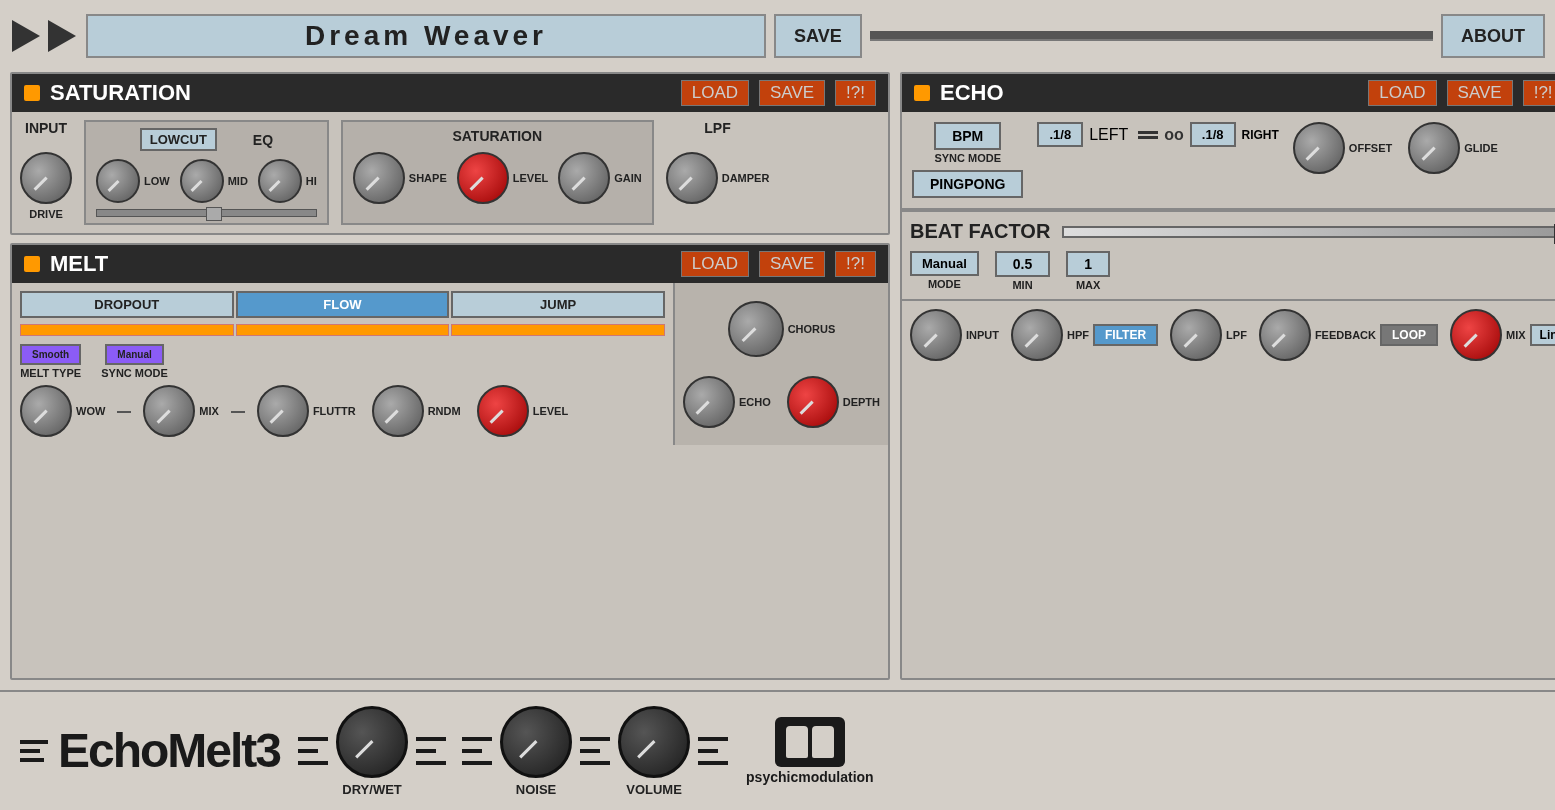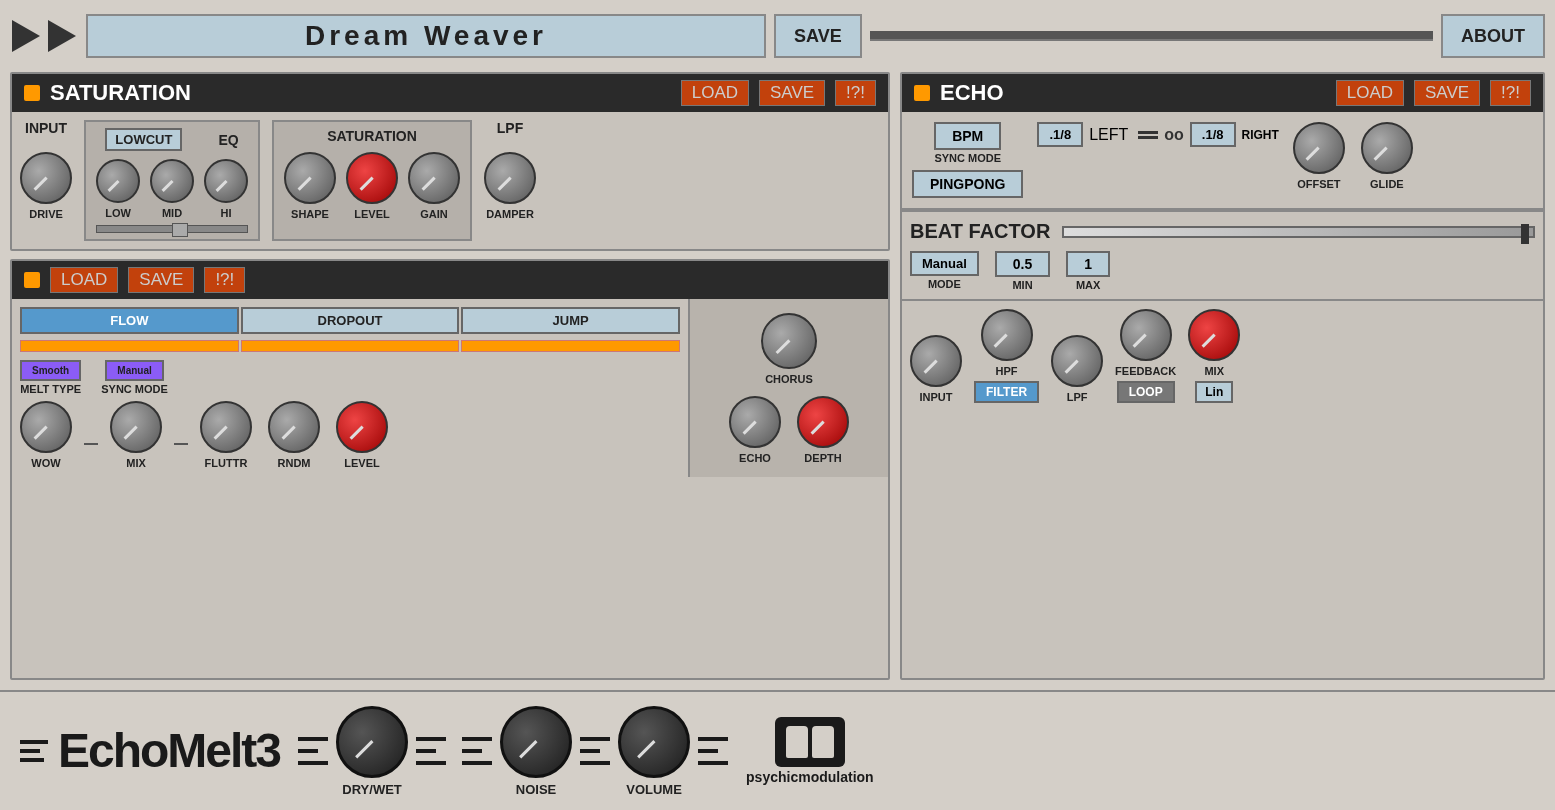--- a/index.html
+++ b/index.html
@@ -134,21 +134,21 @@
       gap: 12px;
     }
     .ts-section-label {
       font-size: 14px;
       font-weight: bold;
       color: #222;
       margin-bottom: 4px;
     }
     .knob-container {
       display: flex;
-      flex-direction: column;
+      flex-direction: row;
       align-items: center;
       gap: 4px;
     }
     .knob {
       border-radius: 50%;
       background: radial-gradient(circle at 35% 35%, #aaa, #555);
       border: 2px solid #333;
       position: relative;
       cursor: pointer;
     }
@@ -585,30 +585,31 @@
             <div class="knob knob-md"></div>
             <span class="knob-label">DAMPER</span>
           </div>
         </div>
       </div>
     </div>
 
     <div class="panel" style="flex:1;">
       <div class="panel-header">
         <div class="panel-indicator"></div>
+        <span class="panel-header-title">MELT</span>
         <button class="panel-btn">LOAD</button>
         <button class="panel-btn">SAVE</button>
         <button class="panel-btn">!?!</button>
       </div>
       <div class="melt-body">
         <div class="melt-left">
 
           <div class="flow-tabs">
+            <div class="flow-tab">DROPOUT</div>
             <div class="flow-tab active">FLOW</div>
-            <div class="flow-tab">DROPOUT</div>
             <div class="flow-tab">JUMP</div>
           </div>
 
           <div class="flow-bars">
             <div class="flow-bar"></div>
             <div class="flow-bar"></div>
             <div class="flow-bar"></div>
           </div>
 
           <div style="display:flex;gap:20px;align-items:flex-start;">

